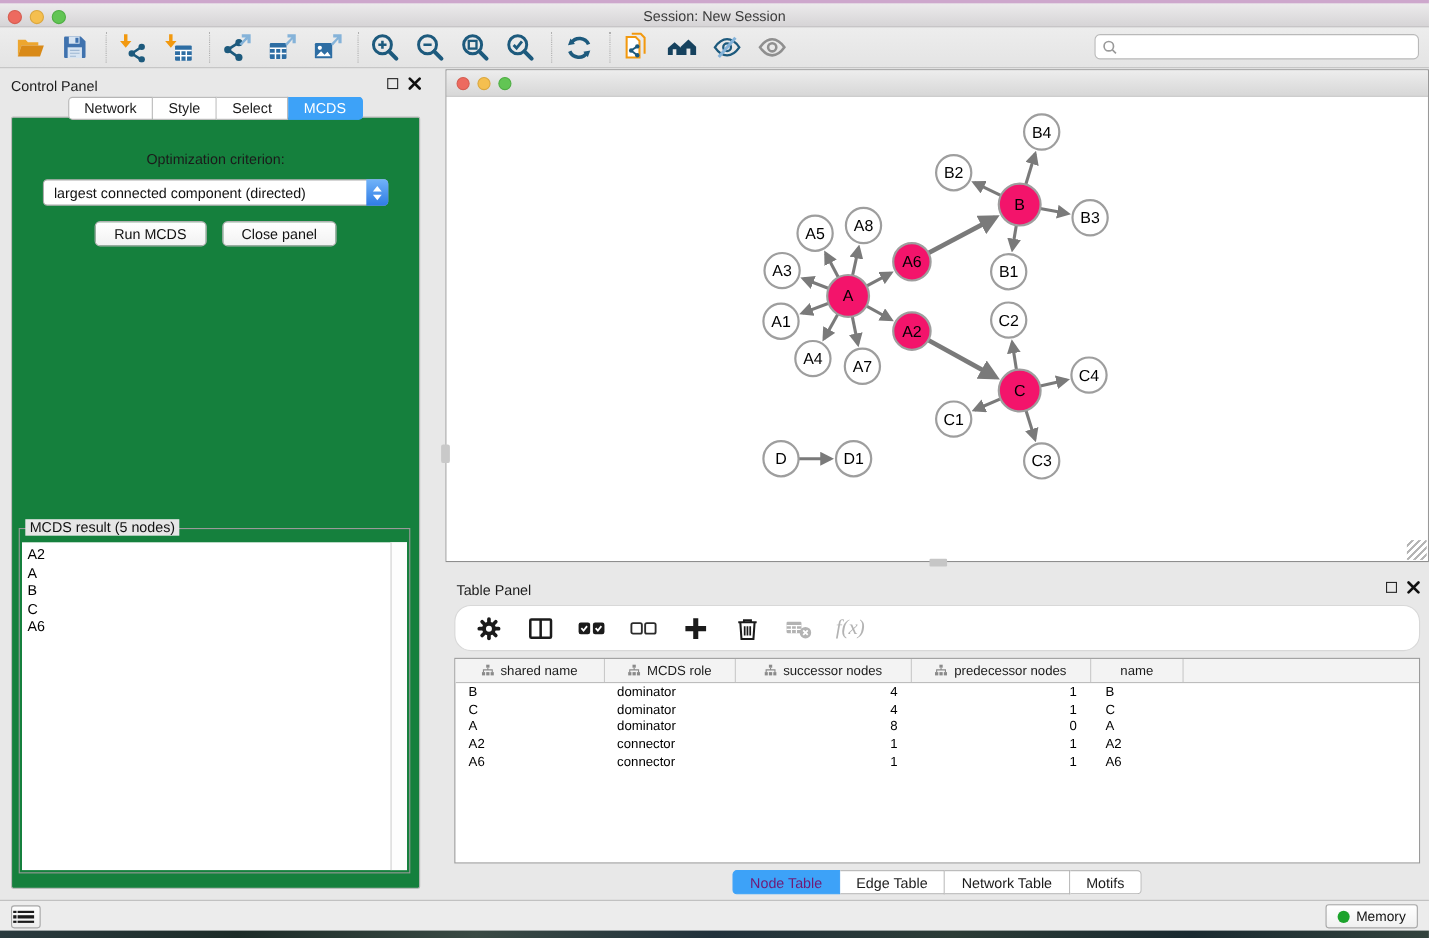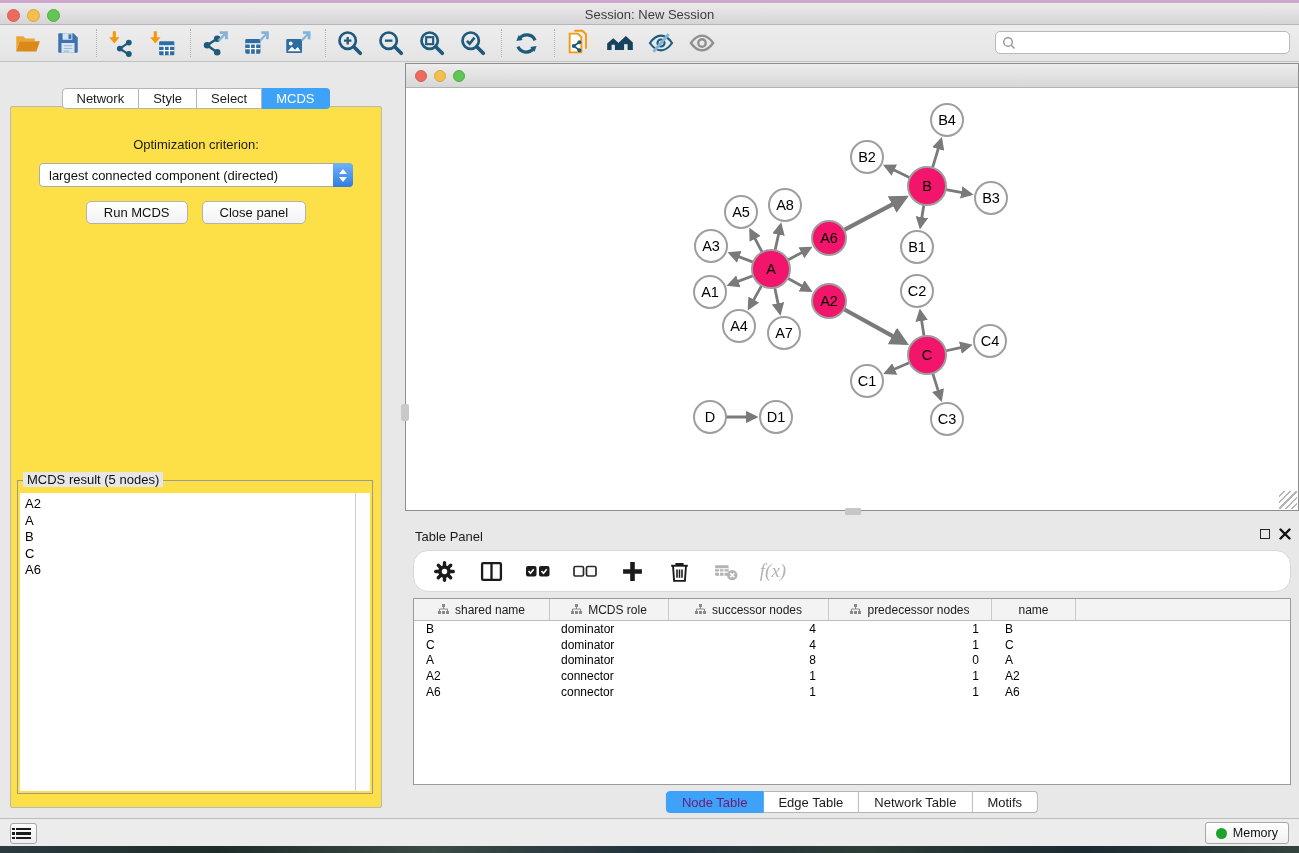--- a/index.html
+++ b/index.html
@@ -34,21 +34,21 @@
   .hdr-btns { position:absolute; right:8px; top:8px; display:flex; gap:9px; align-items:center; }
   .float-btn { width:10px; height:10px; border:1.5px solid #262626; background:transparent; cursor:pointer; }
   .close-btn { width:12px; height:12px; background:transparent; border:none; cursor:pointer; padding:0; }
   .tabs-row { position:absolute; top:26px; left:50%; transform:translateX(-50%); display:flex; z-index:3; }
   .cp-tab { height:21px; padding:0 14px; font-size:13px; background:#fff; border:1px solid #b5b5b5;
     border-left:none; color:#1b1b1b; cursor:pointer; }
   .cp-tab:first-child { border-left:1px solid #b5b5b5; border-radius:4px 0 0 4px; }
   .cp-tab:last-child { border-radius:0 4px 4px 0; }
   .cp-tab.active { background:#3da2f8; border-color:#3da2f8; color:#fff; }
   .panel-content { position:absolute; left:10px; right:9px; top:44px; bottom:10px;
-    border:1px solid #b9b9b9; border-radius:2px; background:#fde047; }
+    border:1px solid #b9b9b9; border-radius:2px; background:#15803d; }
   .opt-label { text-align:center; margin-top:30px; font-size:13px; color:#1b1b1b; }
   .dropdown { width:314px; height:24px; margin:11px auto 0; background:#fff; border:1px solid #acacac;
     border-radius:4px; display:flex; align-items:center; cursor:pointer; position:relative; }
   .dropdown .dd-text { font-size:13px; padding-left:9px; color:#111; }
   .dd-stepper { position:absolute; right:-1px; top:-1px; width:20px; height:24px; border-radius:0 4px 4px 0;
     background:linear-gradient(#71b3f9,#2f7ce5); display:flex; flex-direction:column; align-items:center; justify-content:center; gap:3px; }
   .tri-up { width:0; height:0; border-left:4px solid transparent; border-right:4px solid transparent; border-bottom:5px solid #fff; }
   .tri-down { width:0; height:0; border-left:4px solid transparent; border-right:4px solid transparent; border-top:5px solid #fff; }
   .btn-row { display:flex; justify-content:center; gap:14px; margin-top:14px; }
   .mac-btn { height:23px; padding:0 17px; font-size:13px; color:#111; background:linear-gradient(#ffffff,#f2f2f2);
@@ -265,20 +265,31 @@
   <div class="search-box">
     <svg width="16" height="16" viewBox="0 0 16 16">
         <circle cx="7" cy="7" r="4.3" stroke="#9a9a9a" stroke-width="1.5" fill="none"></circle>
         <path d="M10.3 10.3l3.2 3.2" stroke="#9a9a9a" stroke-width="1.5"></path>
       </svg>
     <input placeholder="" style="">
   </div>
 </div>
 
 <section class="control-panel">
+  <div class="panel-header">
+    <span class="panel-title">Control Panel</span>
+    <span class="hdr-btns">
+      <button class="float-btn"></button>
+      <button class="close-btn">
+        <svg width="12" height="12" viewBox="0 0 12 12">
+            <path d="M1.5 1.5l9 9M10.5 1.5l-9 9" stroke="#111" stroke-width="2.4" stroke-linecap="round"></path>
+          </svg>
+      </button>
+    </span>
+  </div>
   <div class="tabs-row">
     <button class="cp-tab">Network</button>
     <button class="cp-tab">Style</button>
     <button class="cp-tab">Select</button>
     <button class="cp-tab active">MCDS</button>
   </div>
   <div class="panel-content">
     <div class="opt-label">Optimization criterion:</div>
     <div class="dropdown">
       <span class="dd-text">largest connected component (directed)</span>

